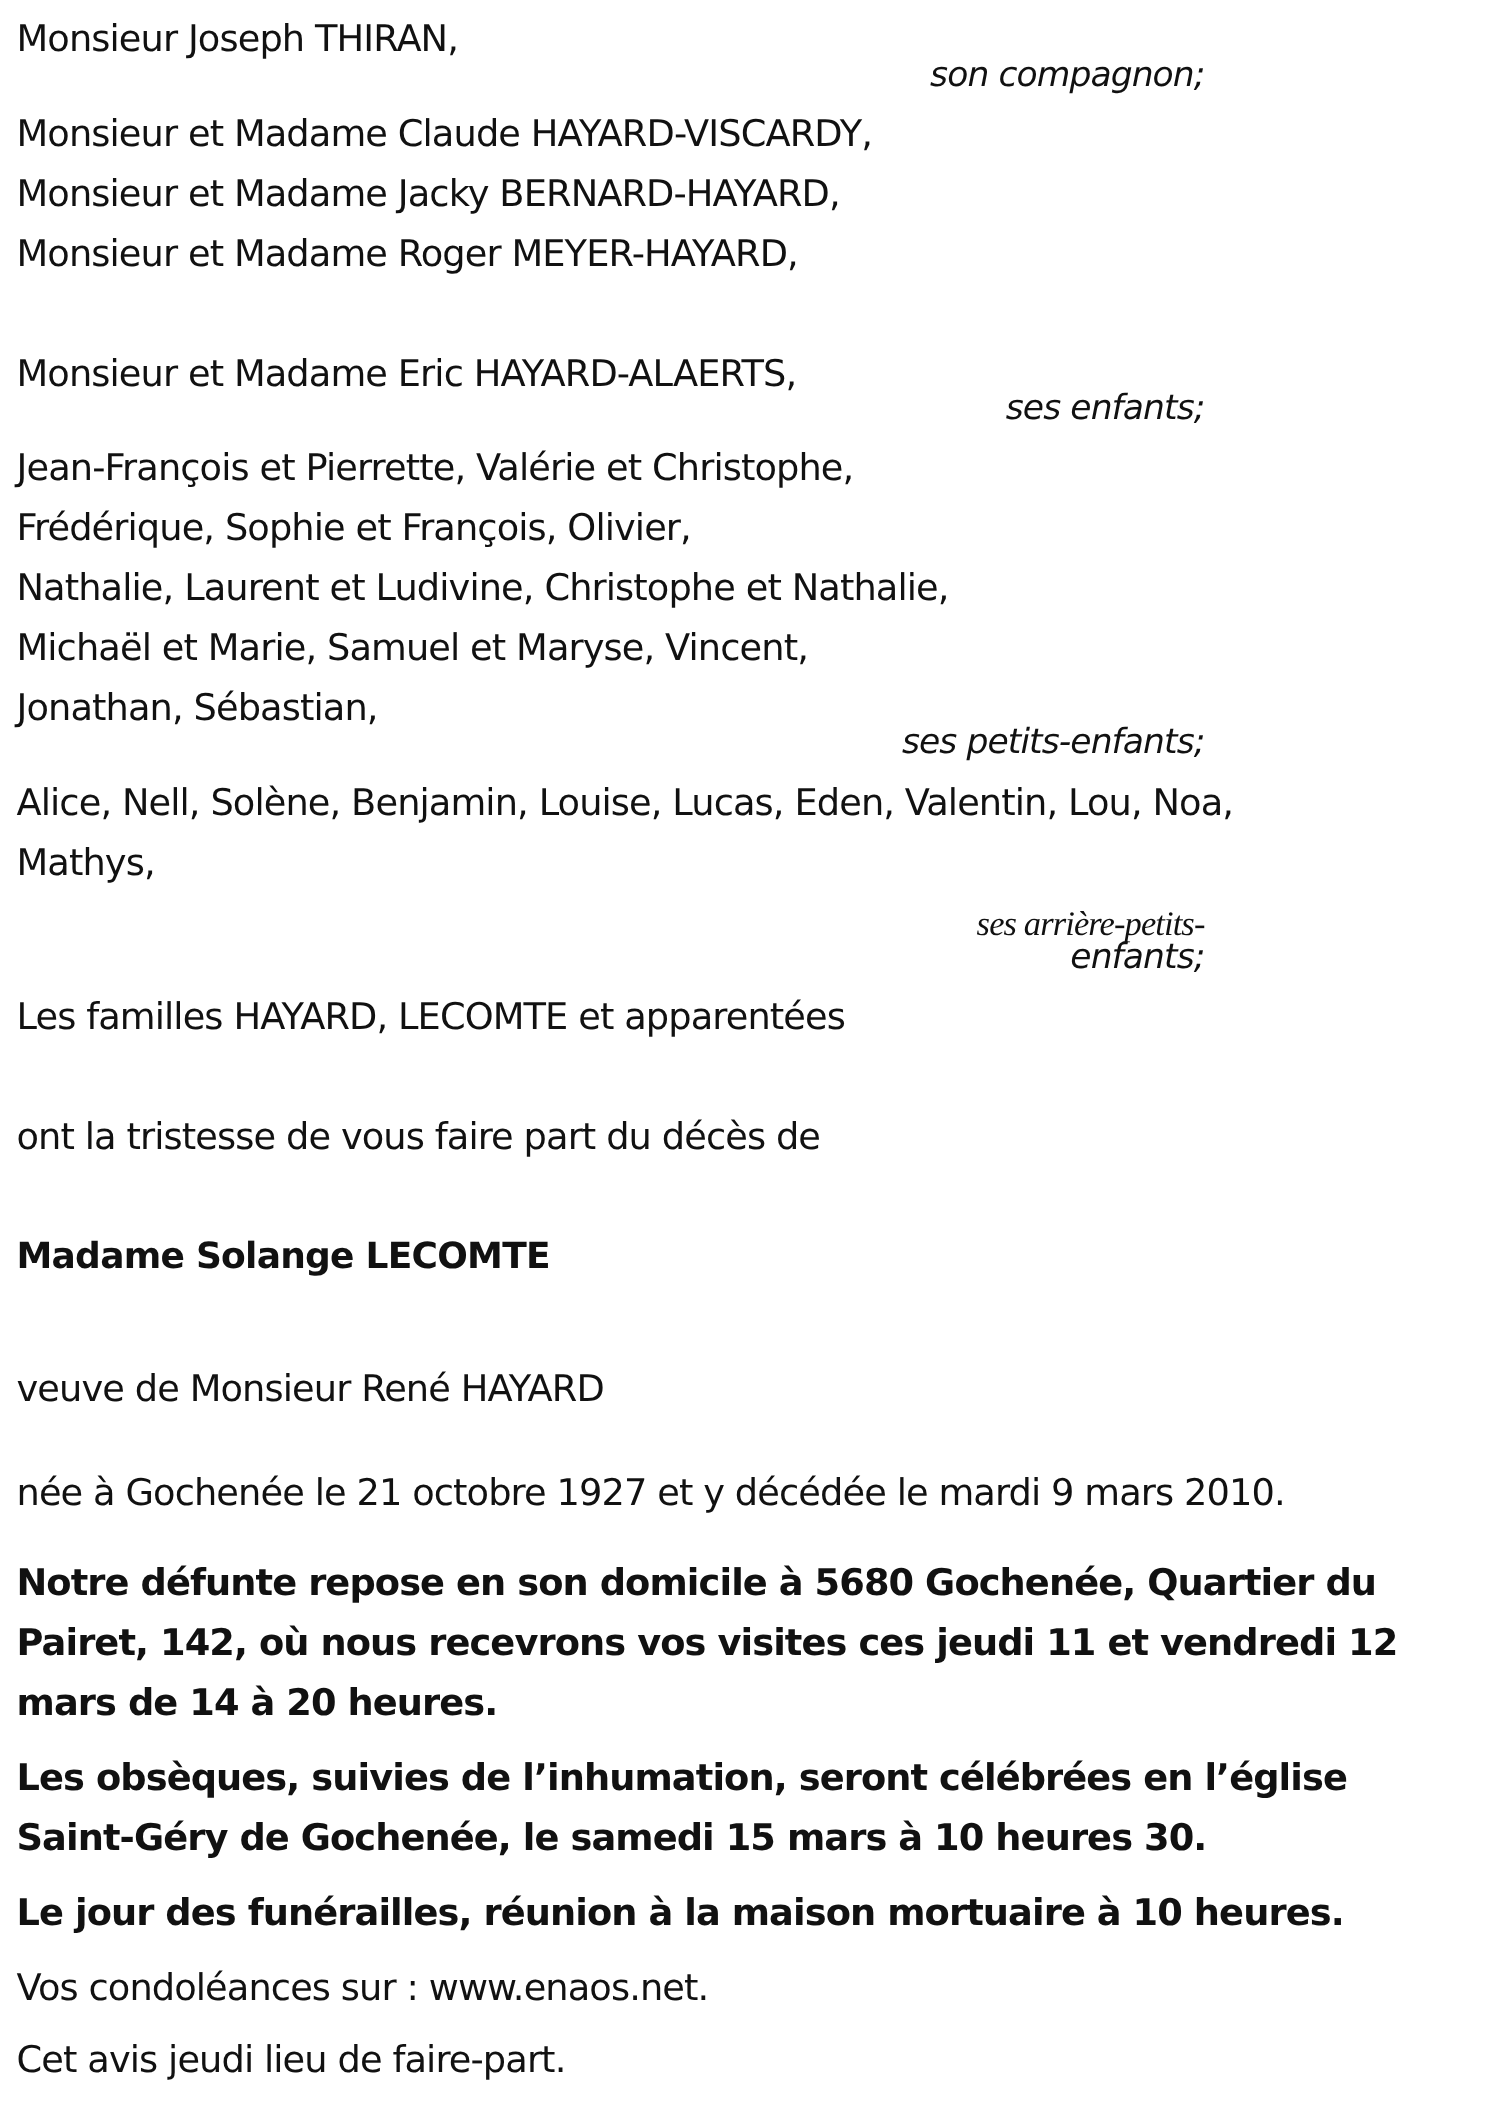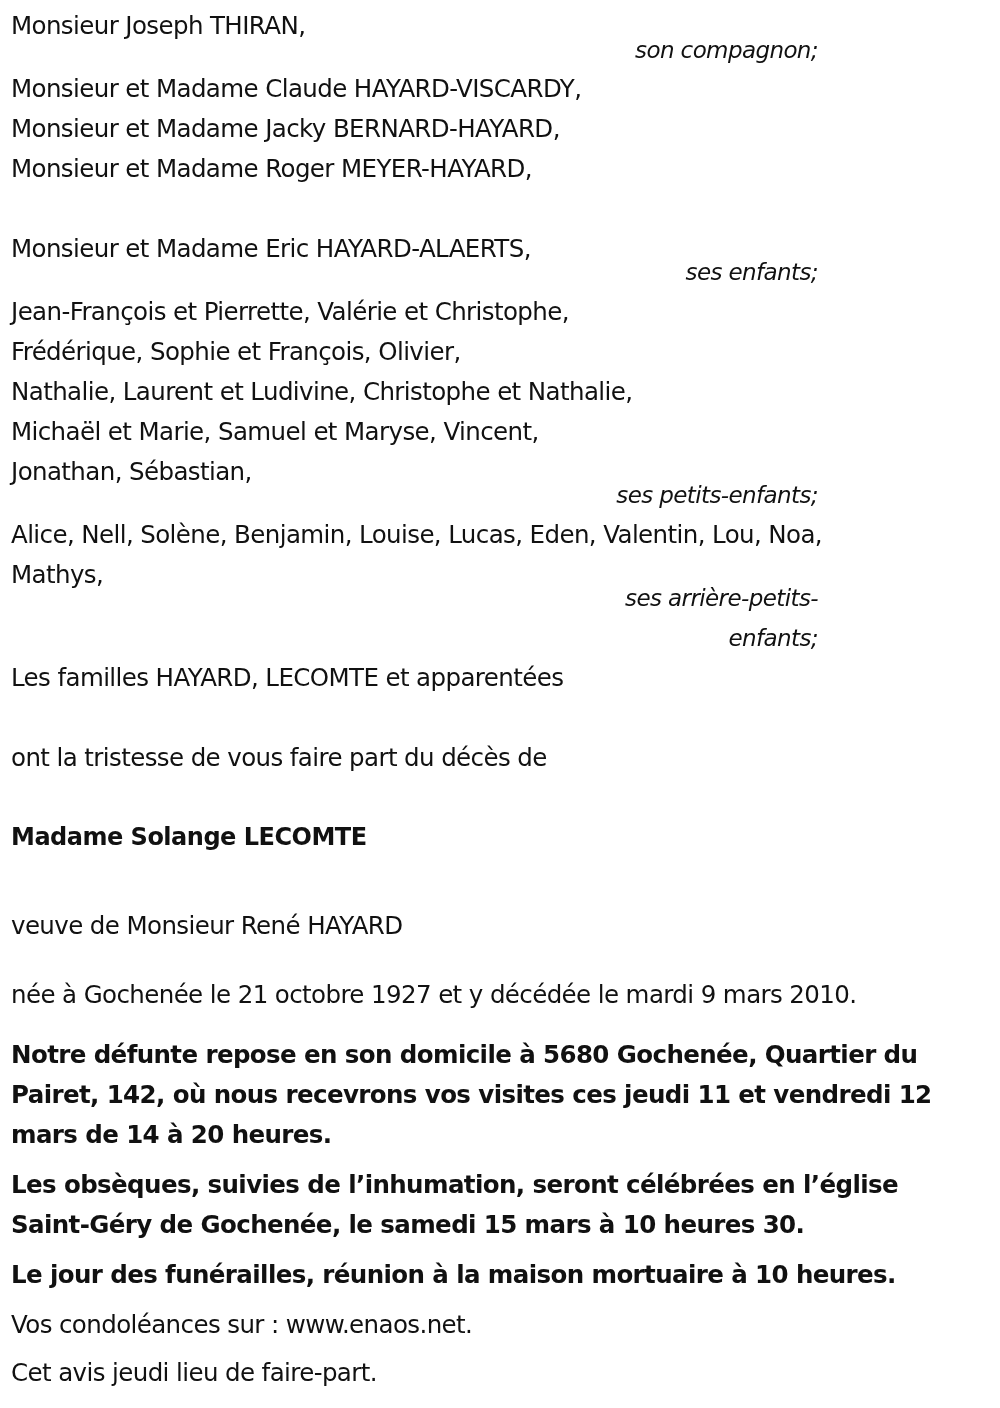--- a/index.html
+++ b/index.html
@@ -17,21 +17,20 @@
       font-size: 24.5px;
       letter-spacing: -0.6px;
       word-spacing: 0px;
     }
     .doc {
       position: absolute;
       left: 0;
       top: 0;
       width: 812px;
       height: 1408px;
-      padding-left: 15px;
     }
     .line {
       position: absolute;
       left: 11px;
       white-space: nowrap;
       line-height: 30px;
     }
     .role {
       position: absolute;
       right: 9px;
@@ -65,21 +64,21 @@
 
   <div class="line" style="top:297px;">Jean-François et Pierrette, Valérie et Christophe,</div>
   <div class="line" style="top:337px;">Frédérique, Sophie et François, Olivier,</div>
   <div class="line" style="top:377px;">Nathalie, Laurent et Ludivine, Christophe et Nathalie,</div>
   <div class="line" style="top:417px;">Michaël et Marie, Samuel et Maryse, Vincent,</div>
   <div class="line" style="top:457px;">Jonathan, Sébastian,</div>
   <div class="role" style="top:480px;">ses petits-enfants;</div>
 
   <div class="line" style="top:520px;">Alice, Nell, Solène, Benjamin, Louise, Lucas, Eden, Valentin, Lou, Noa,</div>
   <div class="line" style="top:560px;">Mathys,</div>
-  <div class="role" style="top:583px;">ses arrière-petits-</div>
+  <div class="role" style="top:601px;font-family:Liberation Serif, serif;">ses arrière-petits-</div>
   <div class="role" style="top:623px;">enfants;</div>
 
   <div class="line" style="top:663px;">Les familles HAYARD, LECOMTE et apparentées</div>
   <div class="line" style="top:743px;">ont la tristesse de vous faire part du décès de</div>
 
   <div class="line title" style="top:817px;">Madame Solange LECOMTE</div>
 
   <div class="line" style="top:911px;">veuve de Monsieur René HAYARD</div>
 
   <div class="line" style="top:980px;">née à Gochenée le 21 octobre 1927 et y décédée le mardi 9 mars 2010.</div>

